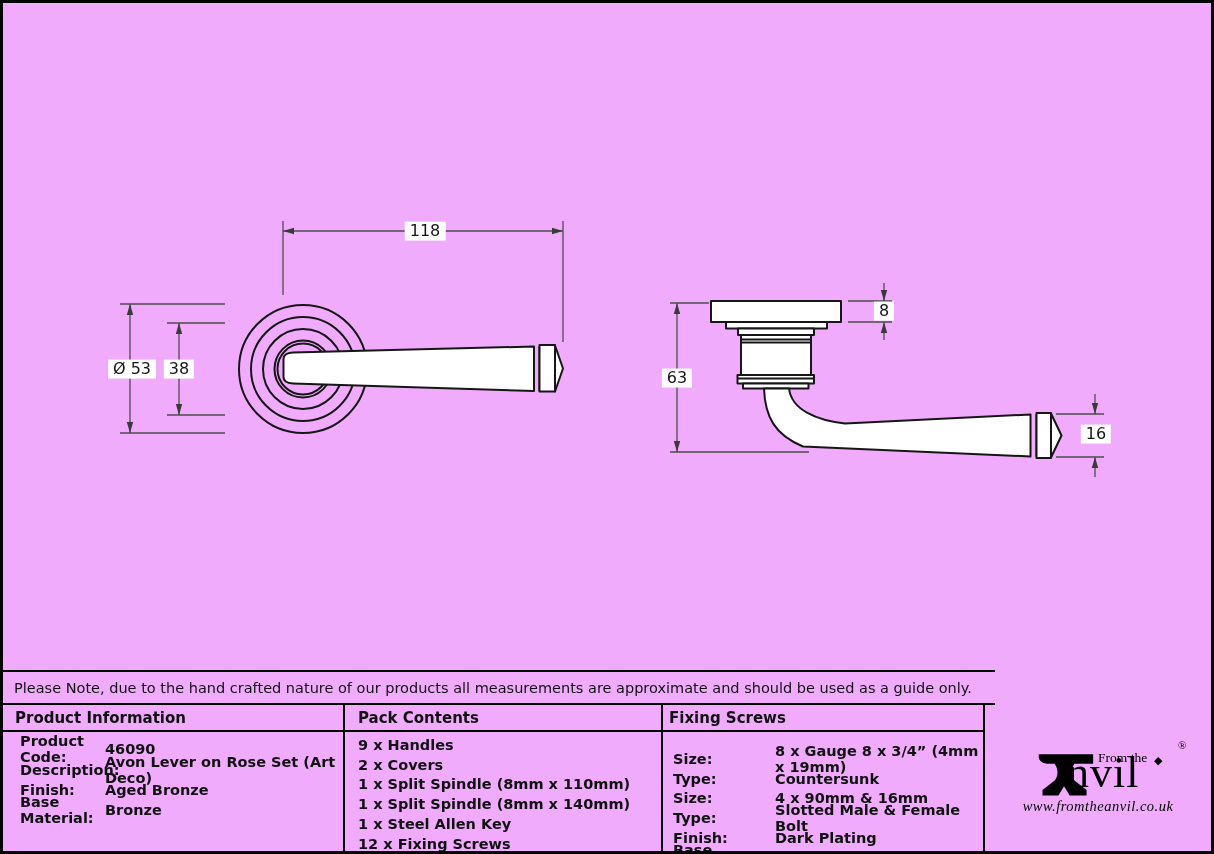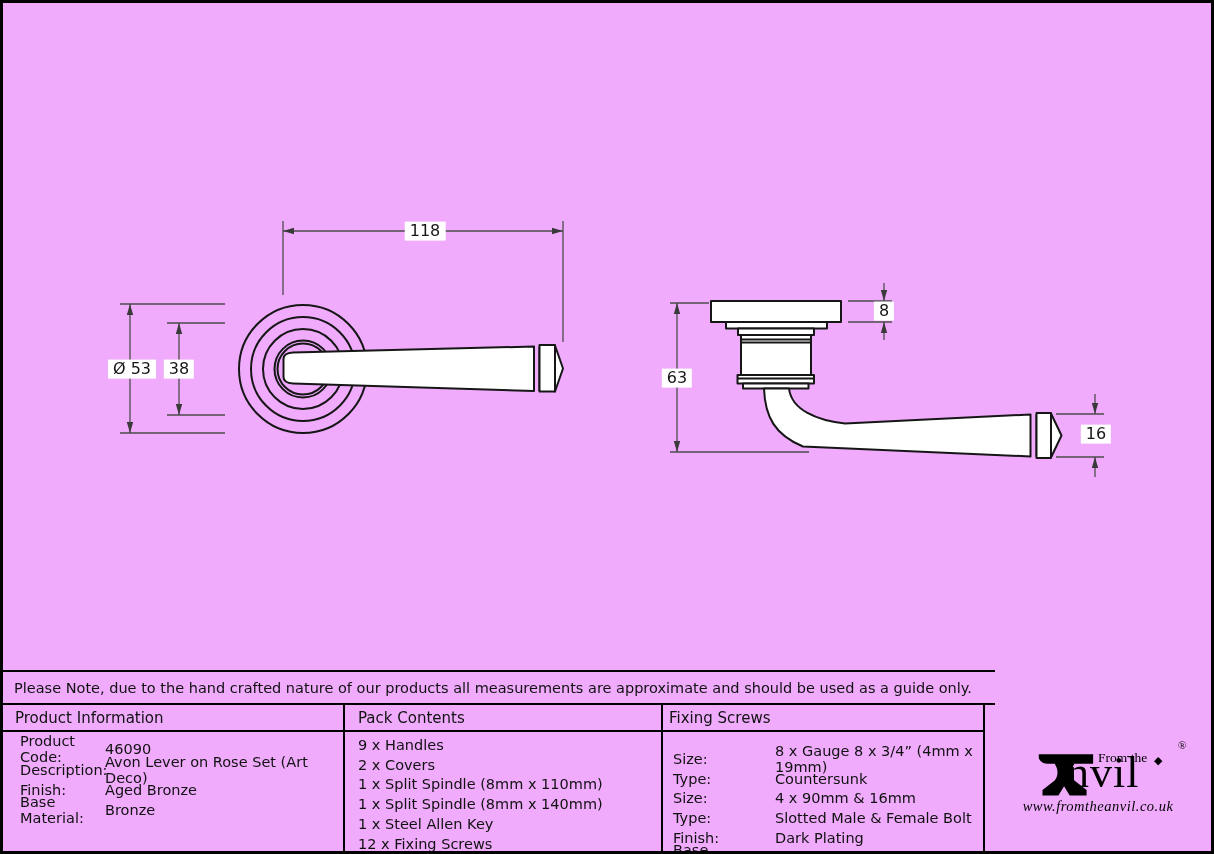--- a/index.html
+++ b/index.html
@@ -18,21 +18,21 @@
   }
   
   .note-band{
     position:absolute;left:0;top:667px;width:992px;height:35px;
     border-top:2px solid #000;border-bottom:2px solid #000;box-sizing:border-box;
     display:flex;align-items:center;padding-left:11px;font-size:14.5px;
   }
   
   .spec-table{position:absolute;left:0;top:702px;width:1208px;height:146px;display:flex;}
   .col{box-sizing:border-box;height:146px;}
-  .col.bordered{border-right:2px solid #000;}
+  .col.bordered{border-right:2px solid #000;font-weight:bold;}
   .col1{width:342px;} .col2{width:318px;} .col3{width:322px;} .col4{width:226px;position:relative;padding-left:44px;}
   .col-header{
     box-sizing:border-box;height:27px;border-bottom:2px solid #000;
     display:flex;align-items:center;font-size:15px;
   }
   .col1 .col-header{padding-left:12px;}
   .col2 .col-header{padding-left:13px;}
   .col3 .col-header{padding-left:6px;}
   .col-body{font-size:14.5px;}
   .pi-body{padding-top:7px;}

